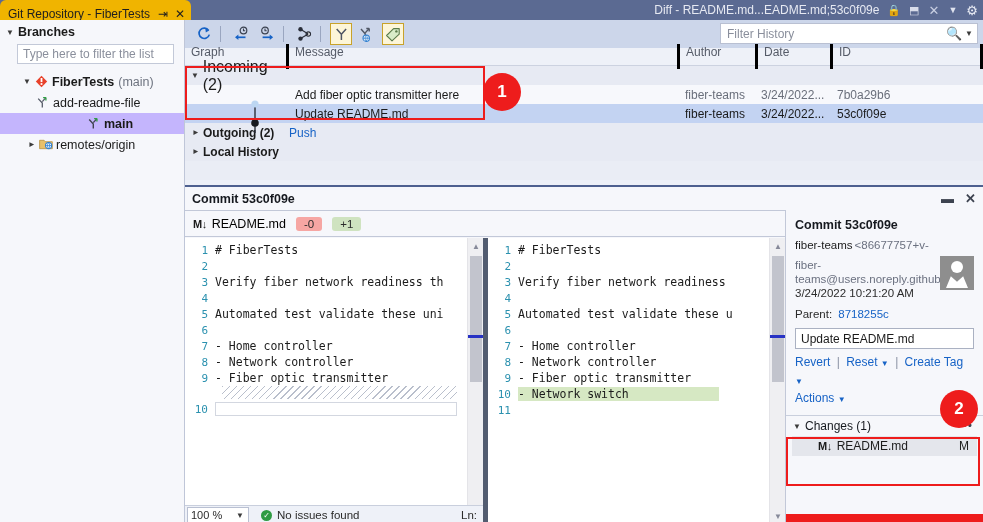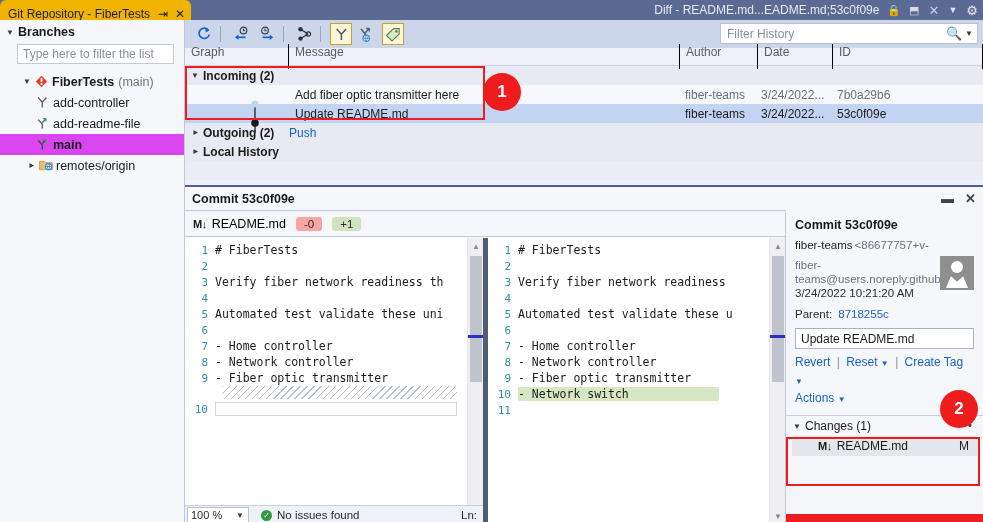--- a/index.html
+++ b/index.html
@@ -68,21 +68,21 @@
     color: #8a8f9c; font-size: 12px;
   }
   .tree { margin-top: 7px; }
   .tree-row {
     display: flex; align-items: center;
     height: 21px; padding-left: 22px;
     font-size: 12.5px; color: #1b1b1b; white-space: nowrap;
   }
   .tree-row.indent2 { padding-left: 36px; }
   .tree-row.indent2b { padding-left: 26px; }
-  .tree-row.selected { background: #d946ef; font-weight: bold; }
+  .tree-row.selected { background: #c4b5fd; font-weight: bold; justify-content: center; }
   .tree-ico { width: 17px; display:inline-flex; align-items:center; justify-content:flex-start; }
   .muted { color: #6e7480; font-weight: normal; }
 
   
   .toolbar {
     position: absolute; left: 185px; top: 20px; width: 798px; height: 28px;
     background: #ccd6ea;
     display: flex; align-items: center;
   }
   .tbtn {
@@ -106,21 +106,21 @@
   
   .history {
     position: absolute; left: 185px; top: 48px; width: 798px; height: 132px;
     background: #eaedf5;
   }
   .hist-head {
     display: flex; height: 18px; align-items: center;
     background: #eef1f8; border-bottom: 1px solid #ccd2e0;
     color: #555b68; font-size: 12px;
   }
-  .hist-head .hcell { border-right: 1px solid #000000; height: 25px; padding-left: 6px; line-height: 17px; }
+  .hist-head .hcell { border-right: 3px solid #000000; height: 25px; padding-left: 6px; line-height: 17px; }
   .hist-row { display: flex; height: 19px; align-items: center; font-size: 12px; color: #1b1b1b; }
   .hist-row.alt { background: #f7f8fc; }
   .hist-row.sel { background: #c3d3f2; }
   .hist-row.band { background: #e7eaf3; }
   .hcell { box-sizing: border-box; }
   .c-graph { width: 104px; }
   .c-msg   { width: 391px; }
   .c-auth  { width: 78px; }
   .c-date  { width: 75px; }
   .c-id    { width: 150px; }
@@ -274,28 +274,20 @@
           <svg width="13" height="13" viewBox="0 0 13 13">
               <polygon points="6.5,0.8 12.2,6.5 6.5,12.2 0.8,6.5" fill="#e8412a"></polygon>
               <rect x="5.6" y="3" width="1.8" height="4.1" fill="#fff"></rect>
               <rect x="5.6" y="8.1" width="1.8" height="1.8" fill="#fff"></rect>
             </svg>
         </span>
         <span style="font-weight:bold">FiberTests</span>
         <span class="muted" style="margin-left:4px">(main)</span>
       </div>
 
-      <div class="tree-row indent2">
-        <span class="tree-ico">
-          <svg width="13" height="13" viewBox="0 0 13 13">
-              <path d="M2.2,1.5 L6.3,6.2 L6.3,11.5 M10.4,1.5 L6.3,6.2" stroke="#555b68" stroke-width="1.3" fill="none"></path>
-            </svg>
-        </span>
-        <span>add-controller</span>
-      </div>
 
       <div class="tree-row indent2">
         <span class="tree-ico">
           <svg width="13" height="13" viewBox="0 0 13 13">
               <path d="M2.2,2.6 L6.3,7.0 L6.3,11.5" stroke="#555b68" stroke-width="1.3" fill="none"></path>
               <path d="M9.9,1.6 L6.3,5.6" stroke="#555b68" stroke-width="1.3" fill="none"></path>
               <path d="M9.9,1.6 L9.9,4.4 M9.9,1.6 L7.1,1.6" stroke="#2ea043" stroke-width="1.3" fill="none"></path>
             </svg>
         </span>
         <span>add-readme-file</span>
@@ -393,21 +385,21 @@
       <div class="hcell c-graph">Graph</div>
       <div class="hcell c-msg">Message</div>
       <div class="hcell c-auth">Author</div>
       <div class="hcell c-date">Date</div>
       <div class="hcell c-id">ID</div>
     </div>
 
     <div class="hist-row band">
       <div class="hcell c-graph" style="display:flex;align-items:center;padding-left:5px">
         <span class="tri">▼</span>
-        <span style="font-weight:bold;font-size:12px">Incoming (2)</span>
+        <span style="font-weight:normal;font-size:16px">Incoming (2)</span>
       </div>
       <div class="hcell c-auth"></div>
       <div class="hcell c-date"></div>
       <div class="hcell c-id"></div>
     </div>
 
     <div class="hist-row alt">
       <div class="hcell c-graph" style="position:relative">
         <svg width="104" height="19" style="position:absolute;left:0;top:0">
           <line x1="70" y1="9" x2="70" y2="19" stroke="#2b2f3a" stroke-width="1.4"></line>

